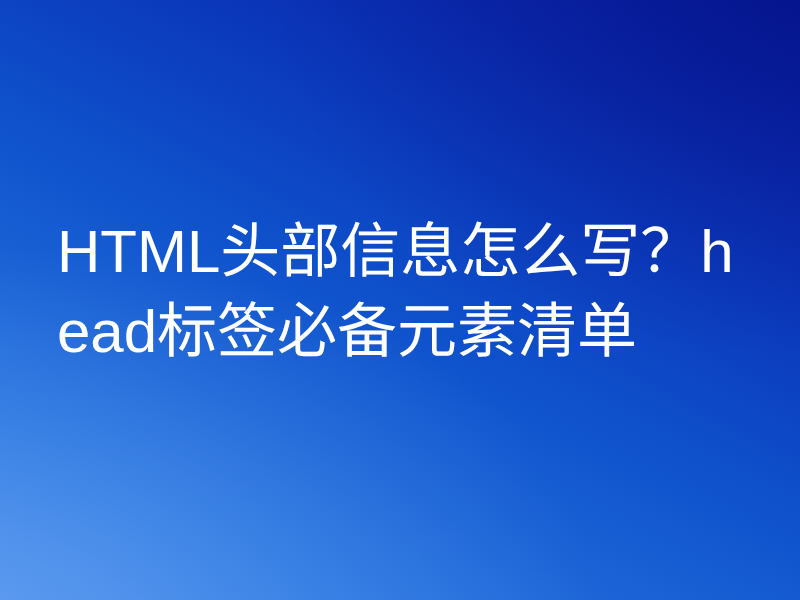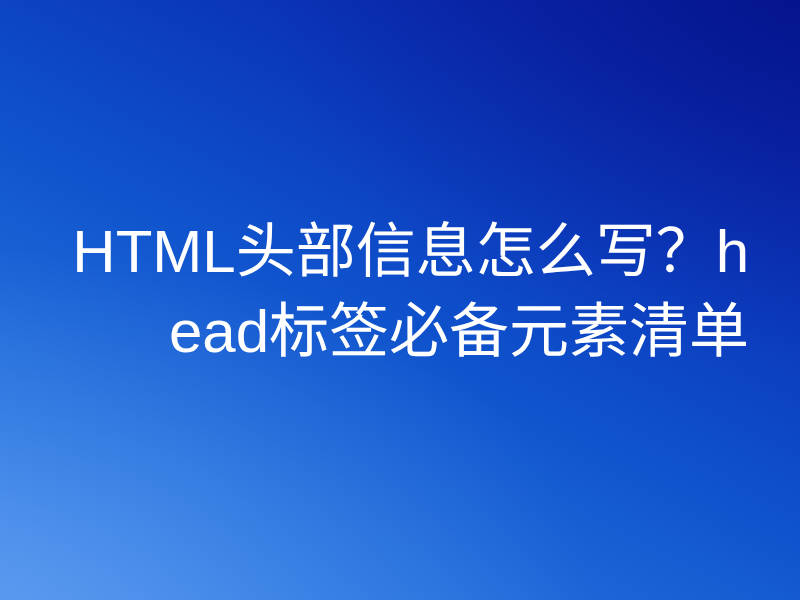--- a/index.html
+++ b/index.html
@@ -61,21 +61,21 @@
 
   .title-text {
     margin: 0;
     padding: 0;
     color: #ffffff;
     font-family: "Liberation Sans", "DejaVu Sans", sans-serif;
     font-size: 60px;
     font-weight: 400;
     line-height: 80px;
     letter-spacing: 0px;
-    text-align: right;
+    text-align: left;
     word-break: break-all;
     white-space: normal;
   }
 </style>
 </head>
 <body>
 
 <div id="banner">
 
   <div class="title-block">

